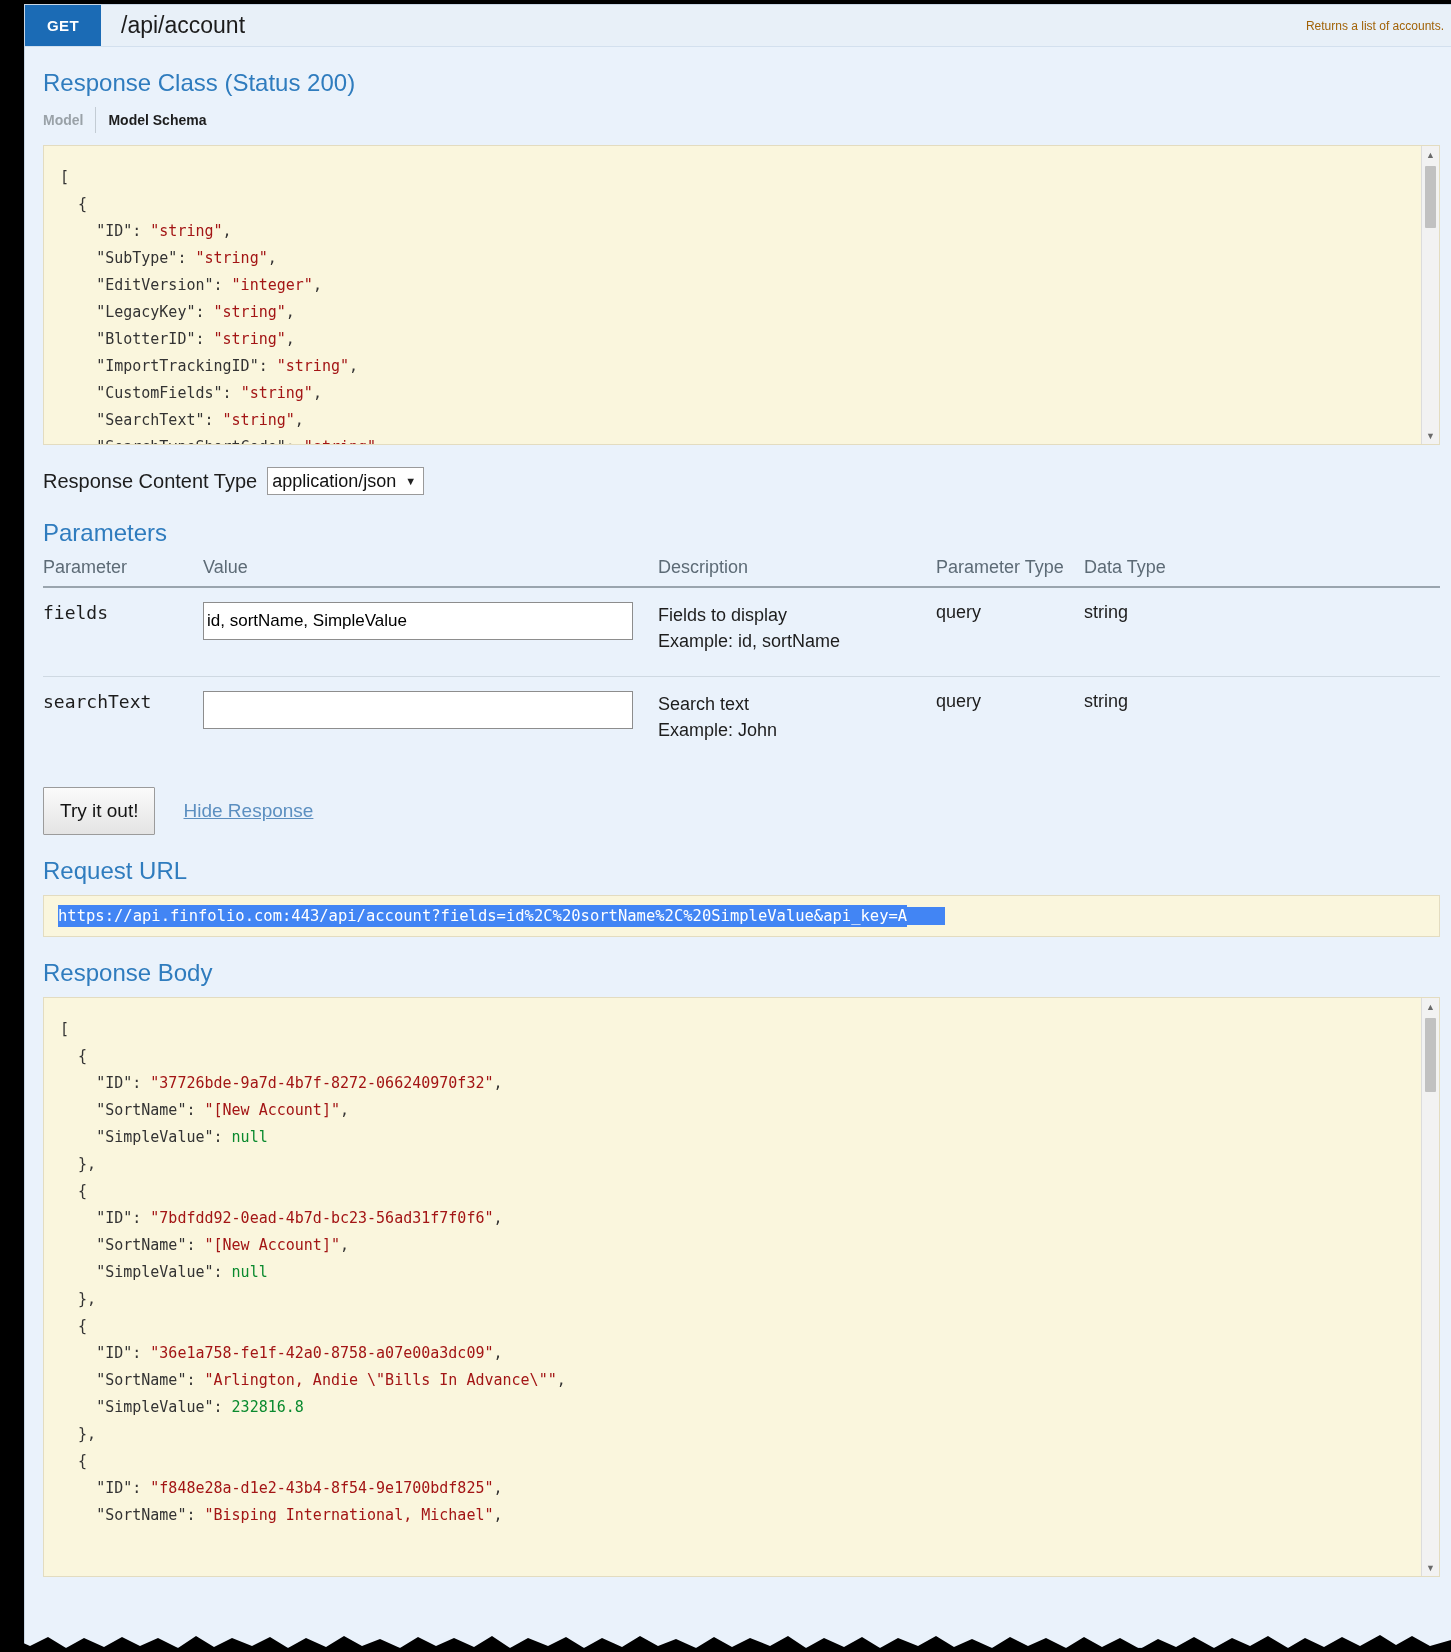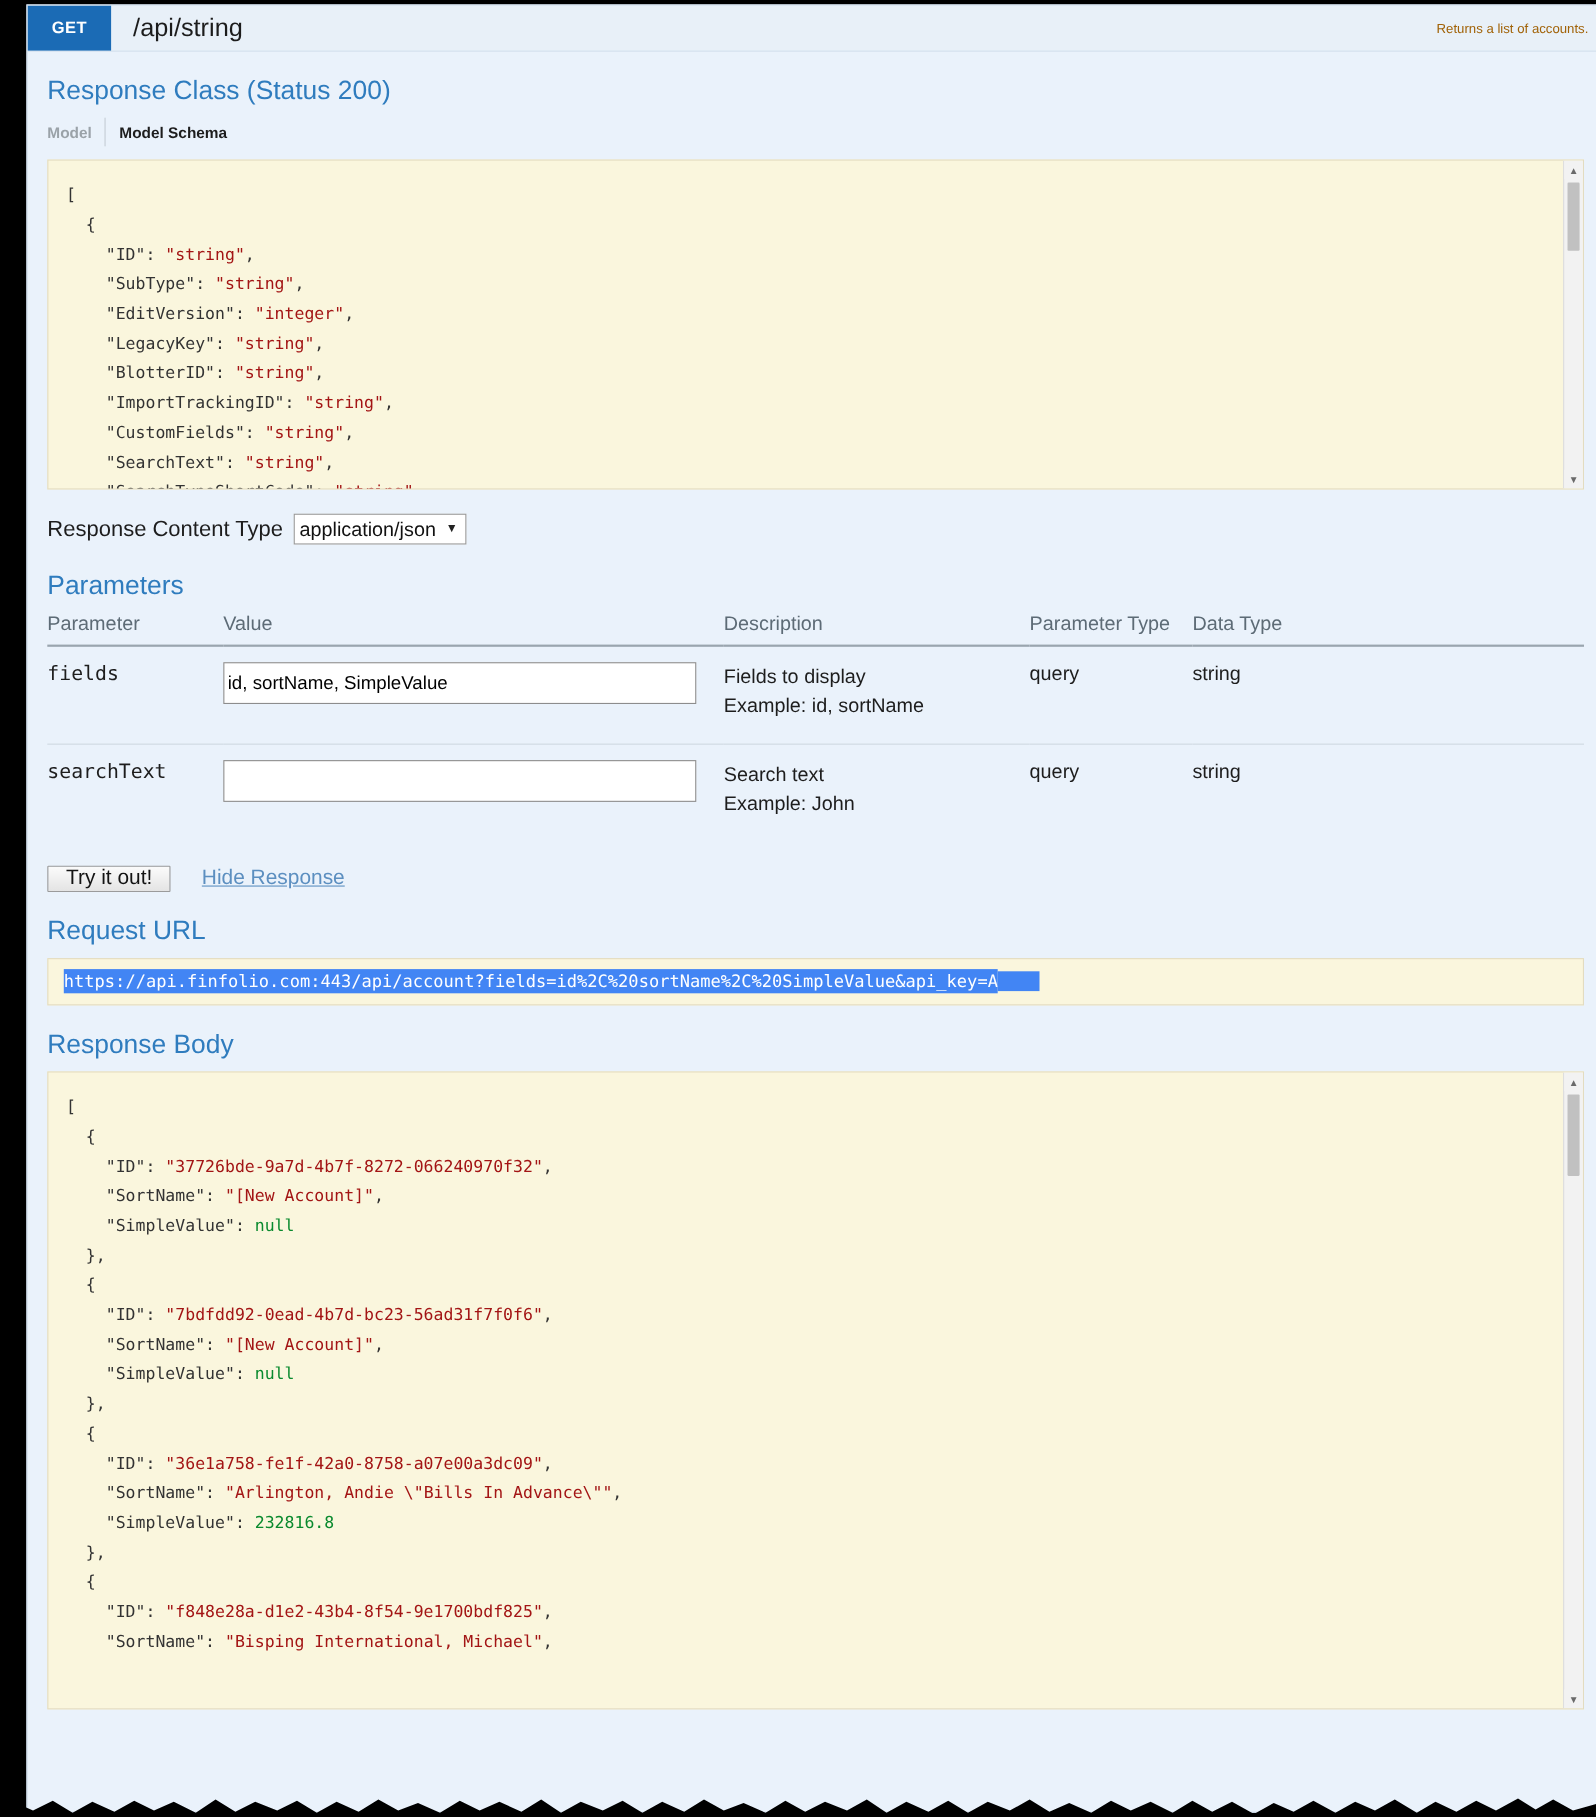--- a/index.html
+++ b/index.html
@@ -226,21 +226,21 @@
     display: flex;
     align-items: center;
     margin-top: 22px;
   }
   button.tryit {
     font-family: "Liberation Sans", sans-serif;
     font-size: 19px;
     color: #141414;
     background: linear-gradient(#fbfbfb, #e4e4e4);
     border: 1px solid #9b9b9b;
-    padding: 0 16px;
+    padding: 12px 16px;
     cursor: pointer;
     border-radius: 1px;
   }
   a.hide-response {
     margin-left: 28px;
     font-size: 19px;
     color: #5c8fc0;
     text-decoration: underline;
     cursor: pointer;
   }
@@ -275,21 +275,21 @@
     pointer-events: none;
   }
 </style>
 </head>
 <body>
 
 <div class="frame">
 
   <div class="op-header">
     <div class="http-method">GET</div>
-    <div class="op-path">/api/string</div>
+    <div class="op-path">/api/account</div>
     <div class="op-summary">Returns a list of accounts.</div>
   </div>
 
   <div class="op-body">
 
     <h4 class="section">Response Class (Status 200)</h4>
 
     <div class="model-tabs">
       <span class="tab">Model</span>
       <span class="divider"></span>

